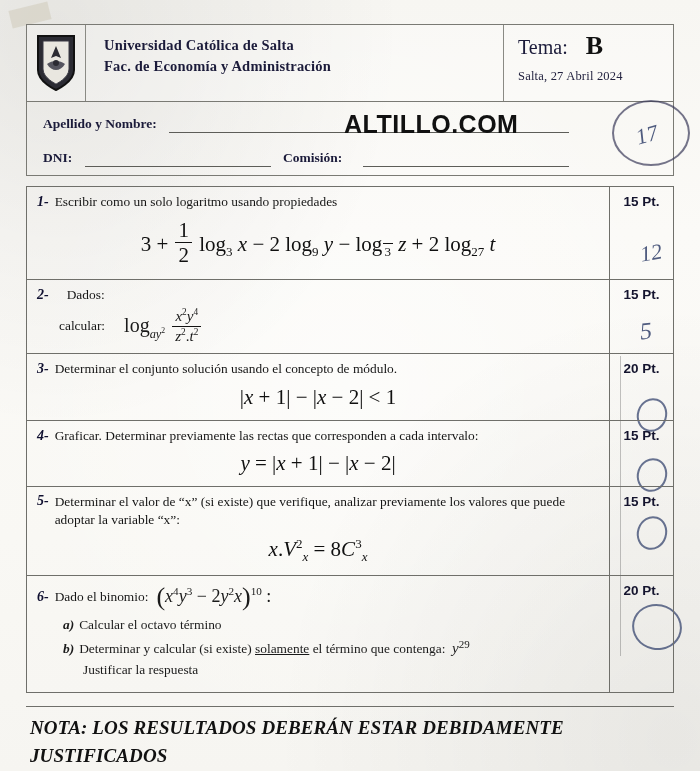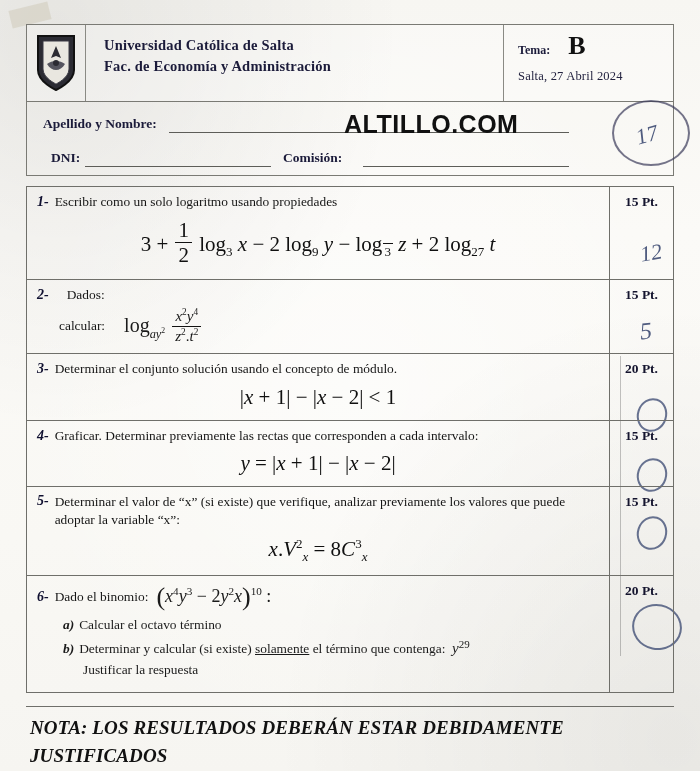--- a/index.html
+++ b/index.html
@@ -71,22 +71,22 @@
     border-left: 1px solid #8a8a84;
     padding: 8px 0 0 14px;
     box-sizing: border-box;
   }
   .tema-row {
     display: flex;
     align-items: baseline;
     gap: 18px;
   }
   .tema-label {
-    font-weight: bold;
-    font-size: 12px;
+    font-weight: normal;
+    font-size: 20px;
     color: #1b1b3a;
   }
   .tema-letter {
     font-weight: bold;
     font-size: 26px;
     color: #111;
     line-height: 1;
   }
   .tema-date {
     margin-top: 10px;
@@ -106,21 +106,21 @@
     border-top: none;
     box-sizing: border-box;
   }
   .field {
     position: absolute;
     font-weight: bold;
     font-size: 13.5px;
     color: #1b1b3a;
   }
   .f-apellido { left: 16px; top: 14px; }
-  .f-dni { left: 24px; top: 48px; }
+  .f-dni { left: 16px; top: 48px; }
   .f-comision { left: 256px; top: 48px; }
   .rule {
     position: absolute;
     border-bottom: 1px solid #5d5d58;
     height: 0;
   }
   .r-apellido { left: 142px; top: 30px; width: 400px; }
   .r-dni { left: 58px; top: 64px; width: 186px; }
   .r-comision { left: 336px; top: 64px; width: 206px; }
 
@@ -188,21 +188,21 @@
     min-width: 0;
   }
   .pts {
     width: 64px;
     border-left: 1px solid #6f6f6a;
     display: flex;
     align-items: flex-start;
     justify-content: center;
     padding-top: 7px;
     box-sizing: border-box;
-    font-family: Liberation Serif, serif;
+    font-family: Liberation Sans, sans-serif;
     font-weight: bold;
     font-size: 13.5px;
     color: #14142e;
   }
   .qnum {
     font-weight: bold;
     font-style: italic;
     font-size: 14px;
     color: #101030;
     margin-right: 4px;

